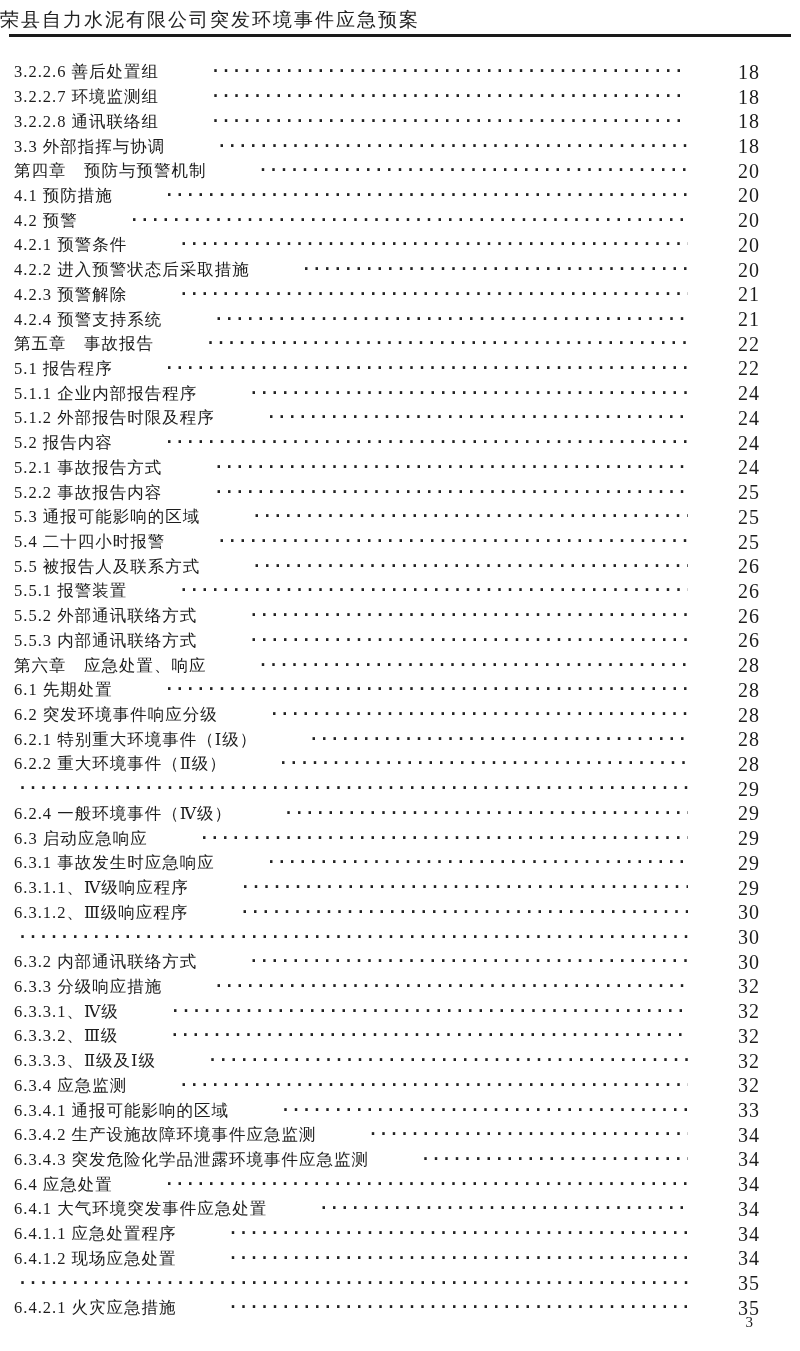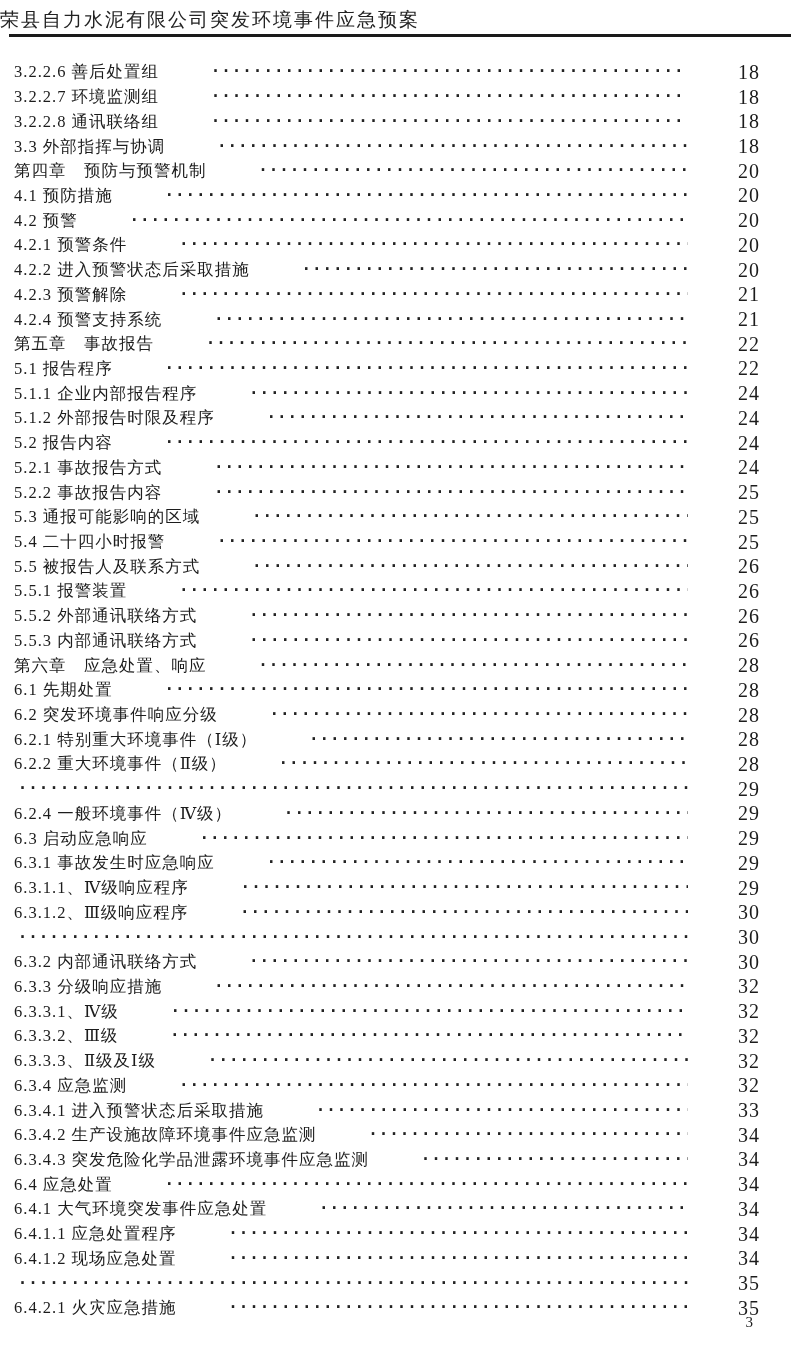--- a/index.html
+++ b/index.html
@@ -280,21 +280,21 @@
       <span class="toc-label">6.3.3.3、Ⅱ级及Ⅰ级</span>
       <span class="toc-dots"></span>
       <span class="toc-page">32</span>
     </div>
     <div class="toc-row">
       <span class="toc-label">6.3.4 应急监测</span>
       <span class="toc-dots"></span>
       <span class="toc-page">32</span>
     </div>
     <div class="toc-row">
-      <span class="toc-label">6.3.4.1 进入预警状态后采取措施</span>
+      <span class="toc-label">6.3.4.1 通报可能影响的区域</span>
       <span class="toc-dots"></span>
       <span class="toc-page">33</span>
     </div>
     <div class="toc-row">
       <span class="toc-label">6.3.4.2 生产设施故障环境事件应急监测</span>
       <span class="toc-dots"></span>
       <span class="toc-page">34</span>
     </div>
     <div class="toc-row">
       <span class="toc-label">6.3.4.3 突发危险化学品泄露环境事件应急监测</span>

